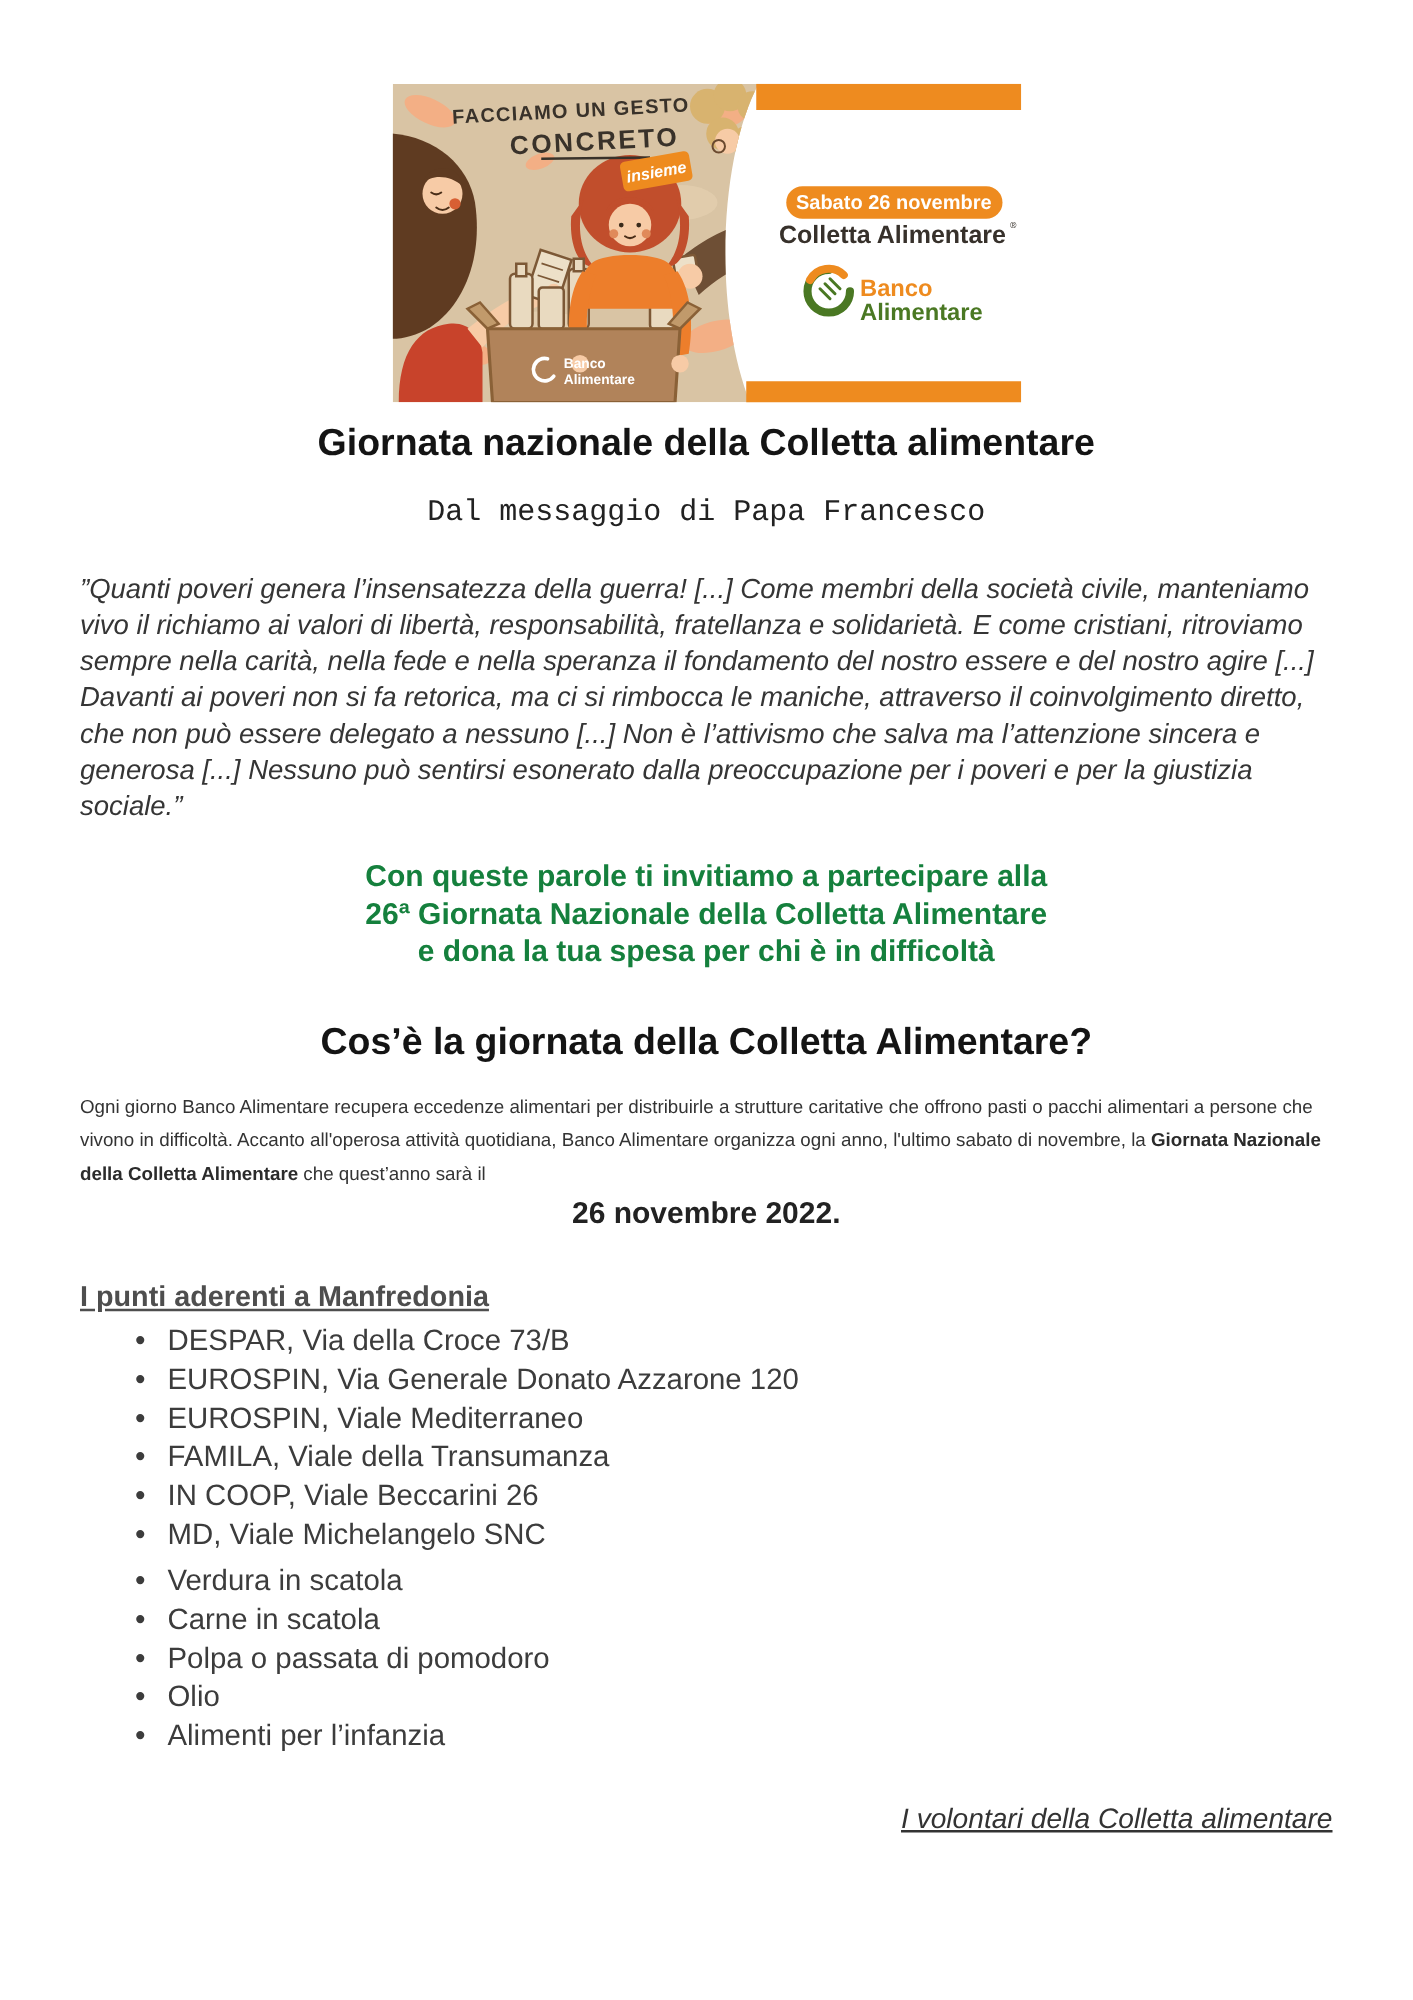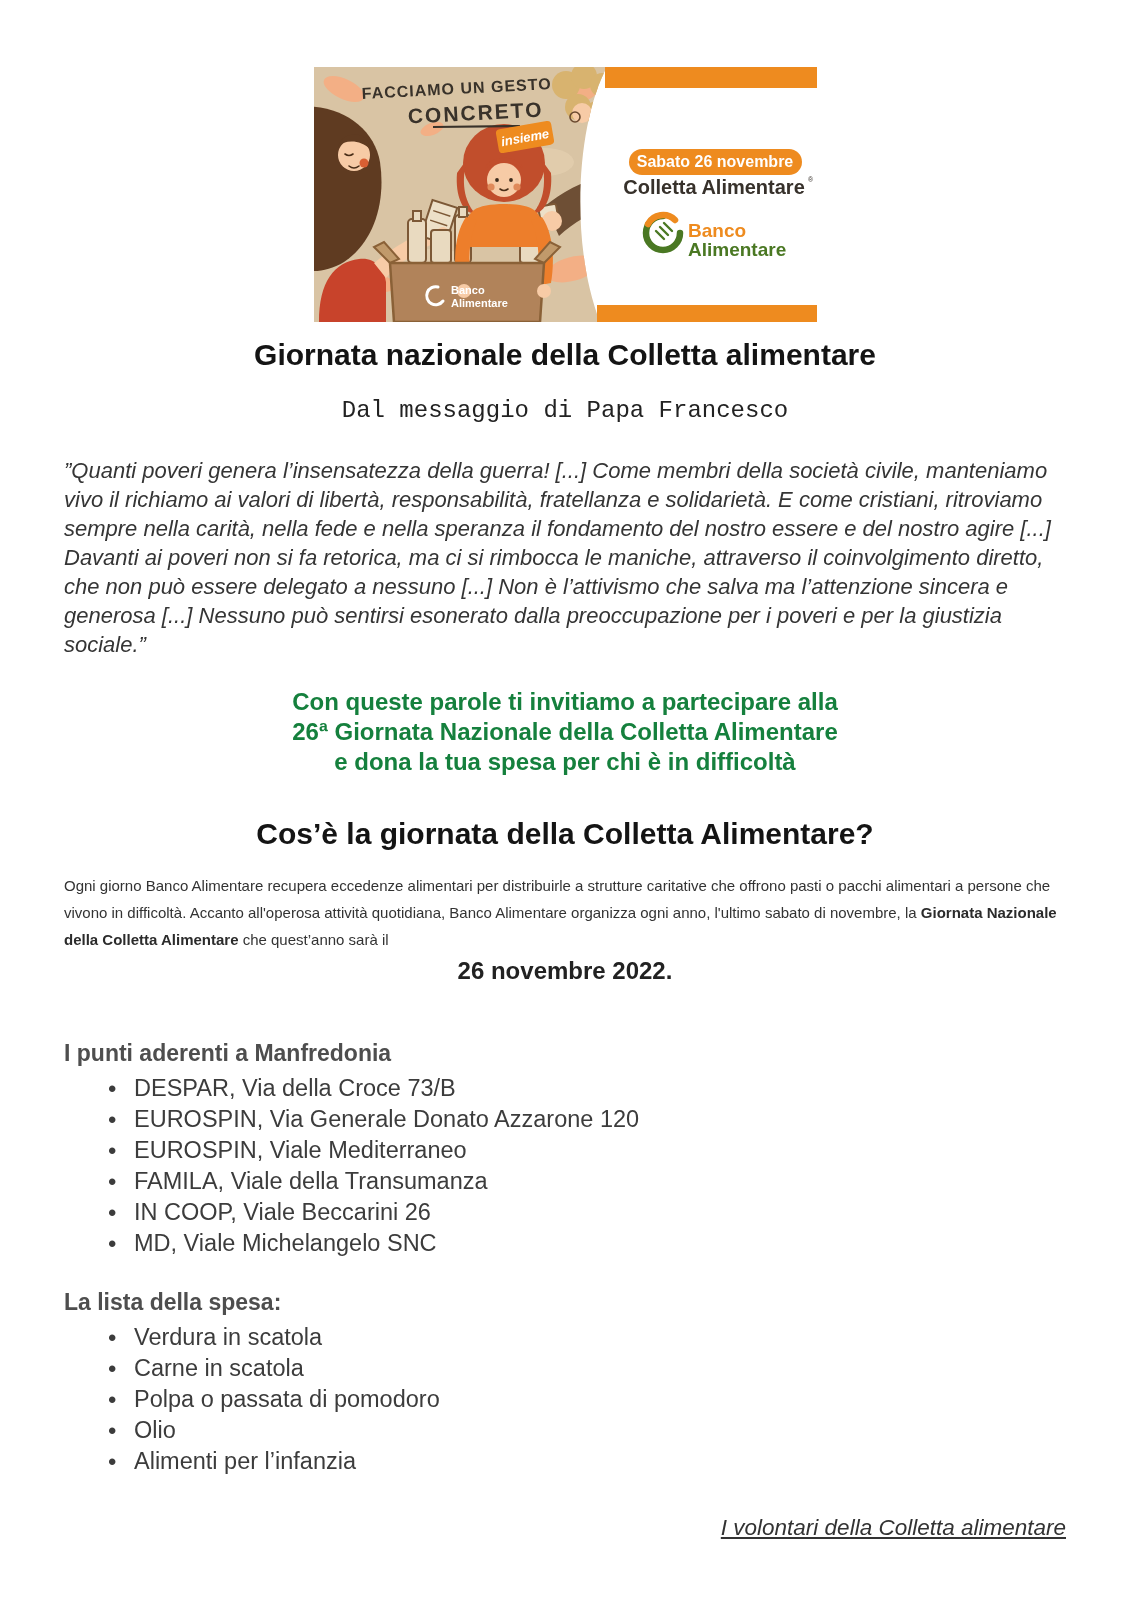--- a/index.html
+++ b/index.html
@@ -68,21 +68,21 @@
     font-weight: bold;
     line-height: 30px;
     text-align: center;
     color: #222222;
   }
   .list-heading {
     font-size: 23px;
     font-weight: bold;
     color: #4e4e4e;
   }
-  .points-heading { margin-top: 54px; }
+  .points-heading { margin-top: 38px; text-decoration: underline; }
   .shopping-heading { margin-top: 30px; }
   ul.flyer-list {
     list-style: none;
     margin: 6px 0 0 0;
     padding: 0;
   }
   ul.flyer-list li {
     position: relative;
     padding-left: 70px;
     font-size: 23.5px;
@@ -267,21 +267,20 @@
   <div class="list-heading points-heading">I punti aderenti a Manfredonia</div>
   <ul class="flyer-list">
     <li>DESPAR, Via della Croce 73/B</li>
     <li>EUROSPIN, Via Generale Donato Azzarone 120</li>
     <li>EUROSPIN, Viale Mediterraneo</li>
     <li>FAMILA, Viale della Transumanza</li>
     <li>IN COOP, Viale Beccarini 26</li>
     <li>MD, Viale Michelangelo SNC</li>
   </ul>
 
-  <div class="list-heading shopping-heading">La lista della spesa:</div>
   <ul class="flyer-list">
     <li>Verdura in scatola</li>
     <li>Carne in scatola</li>
     <li>Polpa o passata di pomodoro</li>
     <li>Olio</li>
     <li>Alimenti per l’infanzia</li>
   </ul>
 
   <div class="signature">I volontari della Colletta alimentare</div>
 

